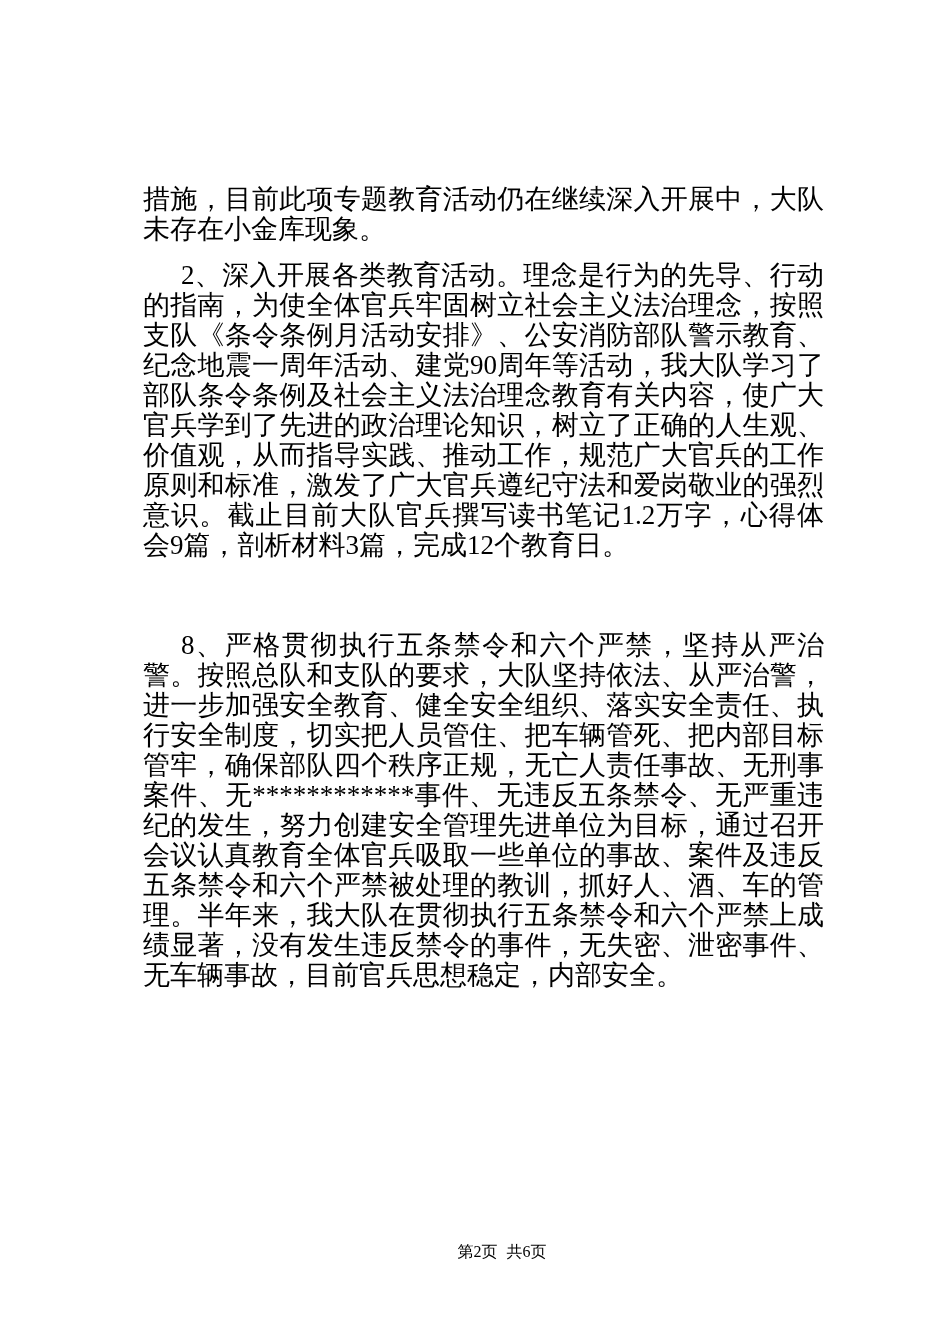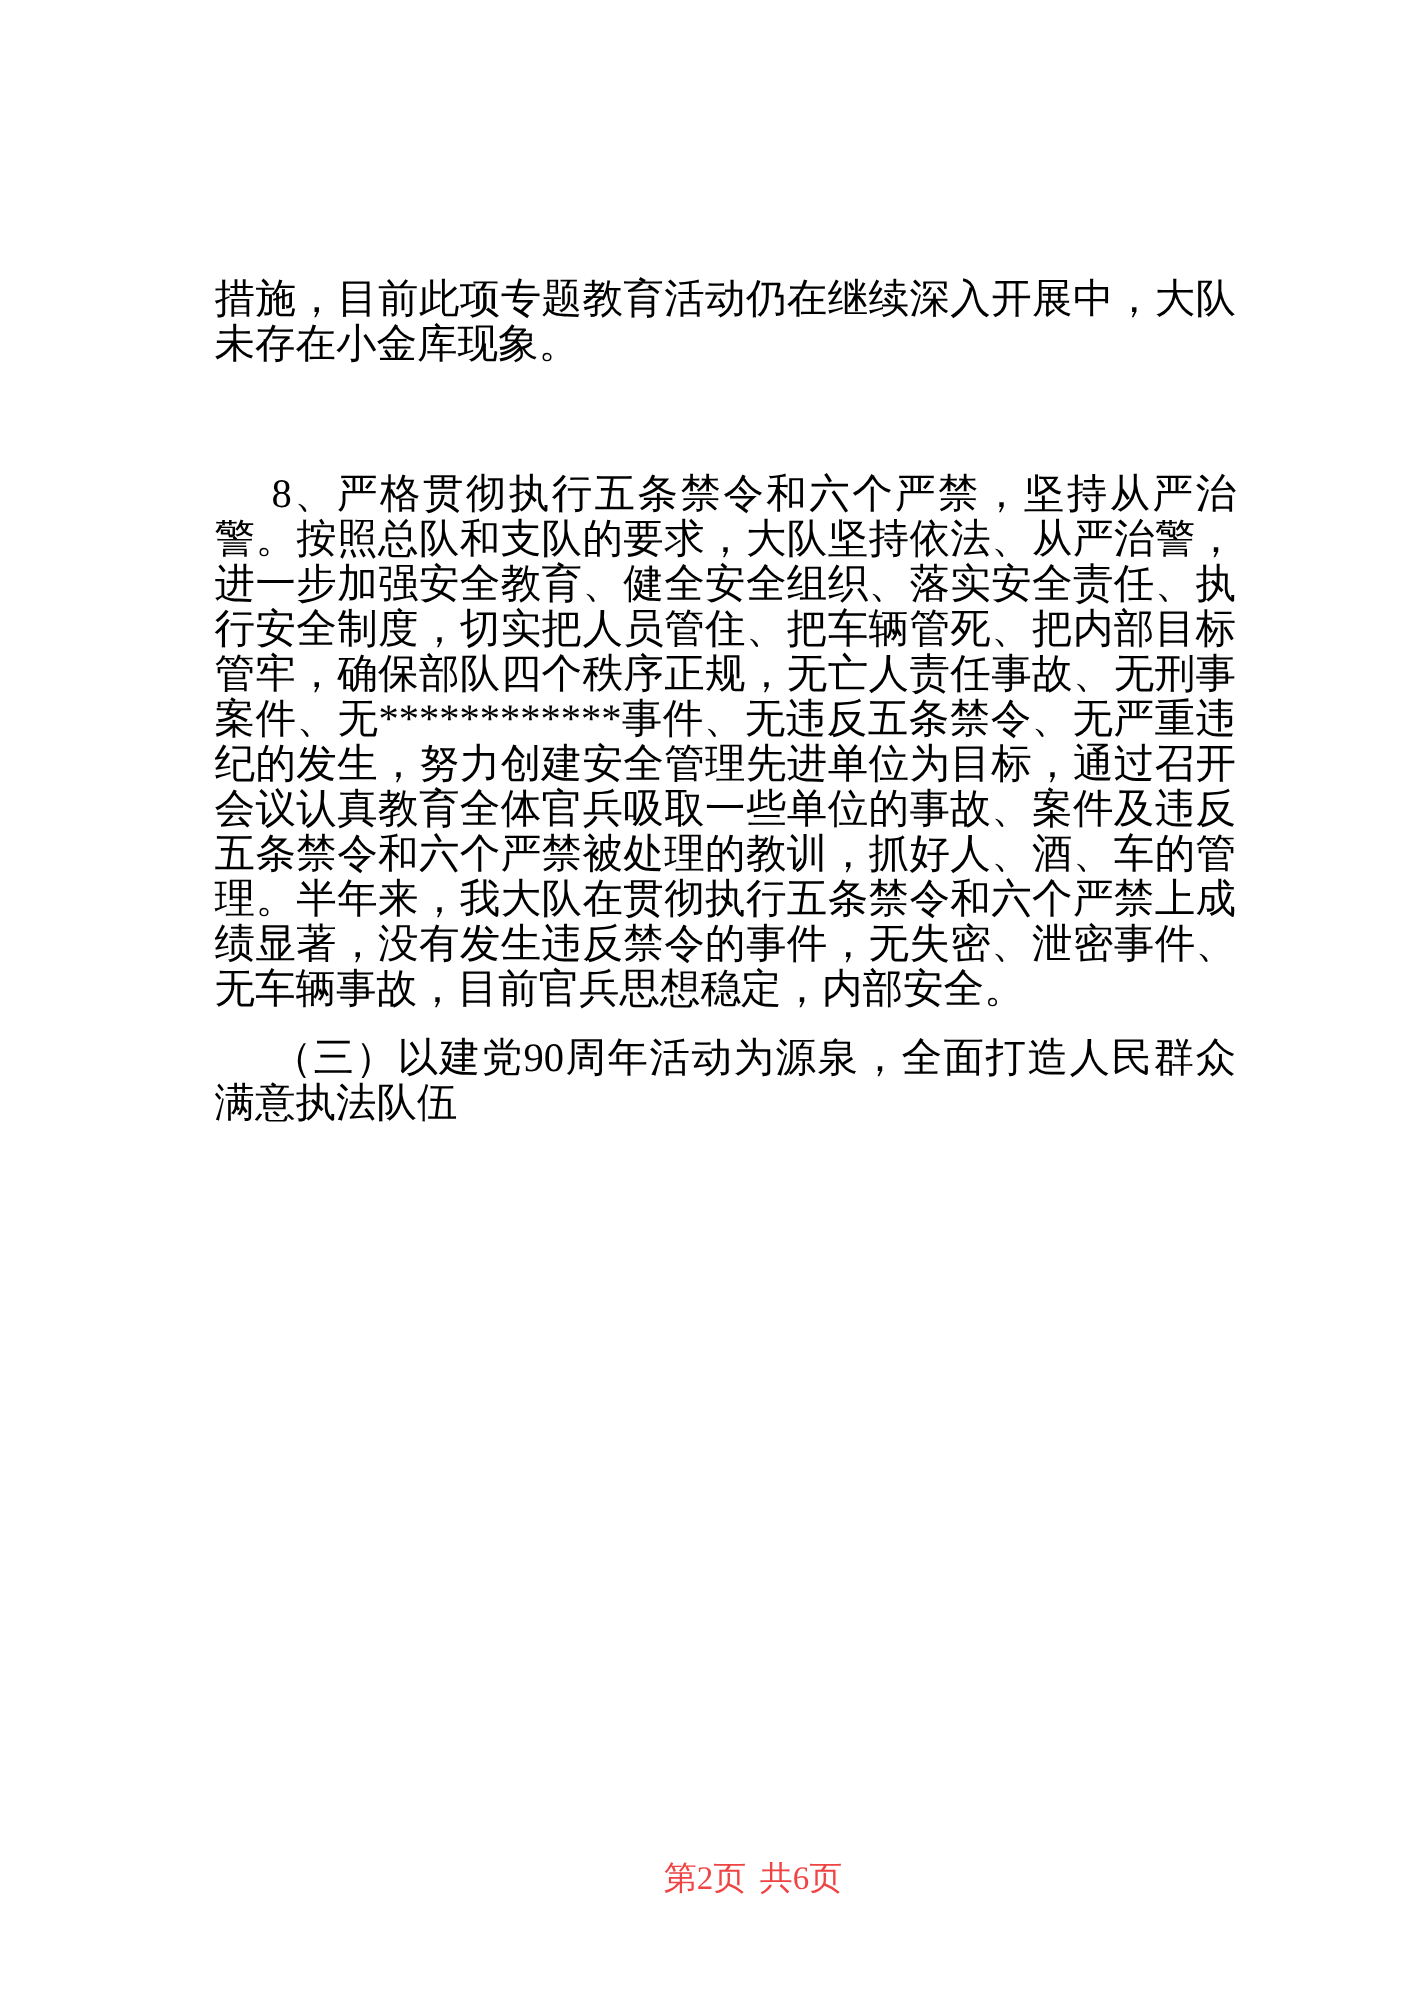--- a/index.html
+++ b/index.html
@@ -43,46 +43,46 @@
     height: 38px;
   }
   .page-footer {
     position: absolute;
     top: 1242px;
     left: 0;
     width: 950px;
     box-sizing: border-box;
     padding-left: 54px;
     text-align: center;
-    font-size: 22px;
+    font-size: 16px;
     line-height: 20px;
-    color: #ef4444;
+    color: #000000;
   }
   .page-footer .gap {
     display: inline-block;
     width: 9px;
   }
 </style>
 </head>
 <body>
 
 <div class="page">
 
   <div class="doc-body">
 
     <p class="para flush">措施，目前此项专题教育活动仍在继续深入开展中，大队未存在小金库现象。</p>
 
+    <p class="para">2、深入开展各类教育活动。理念是行为的先导、行动的指南，为使全体官兵牢固树立社会主义法治理念，按照支队《条令条例月活动安排》、公安消防部队警示教育、纪念地震一周年活动、建党90周年等活动，我大队学习了部队条令条例及社会主义法治理念教育有关内容，使广大官兵学到了先进的政治理论知识，树立了正确的人生观、价值观，从而指导实践、推动工作，规范广大官兵的工作原则和标准，激发了广大官兵遵纪守法和爱岗敬业的强烈意识。截止目前大队官兵撰写读书笔记1.2万字，心得体会9篇，剖析材料3篇，完成12个教育日。</p>
 
     <div class="blank-line"></div>
 
 
 
     <p class="para">8、严格贯彻执行五条禁令和六个严禁，坚持从严治警。按照总队和支队的要求，大队坚持依法、从严治警，进一步加强安全教育、健全安全组织、落实安全责任、执行安全制度，切实把人员管住、把车辆管死、把内部目标管牢，确保部队四个秩序正规，无亡人责任事故、无刑事案件、无************事件、无违反五条禁令、无严重违纪的发生，努力创建安全管理先进单位为目标，通过召开会议认真教育全体官兵吸取一些单位的事故、案件及违反五条禁令和六个严禁被处理的教训，抓好人、酒、车的管理。半年来，我大队在贯彻执行五条禁令和六个严禁上成绩显著，没有发生违反禁令的事件，无失密、泄密事件、无车辆事故，目前官兵思想稳定，内部安全。</p>
 
-    <p class="para">（三）以建党90周年活动为源泉，全面打造人民群众满意执法队伍</p>
 
   </div>
 
   <div class="page-footer">
     <span>第2页</span><span class="gap"></span><span>共6页</span>
   </div>
 
 </div>
 
 </body></html>

